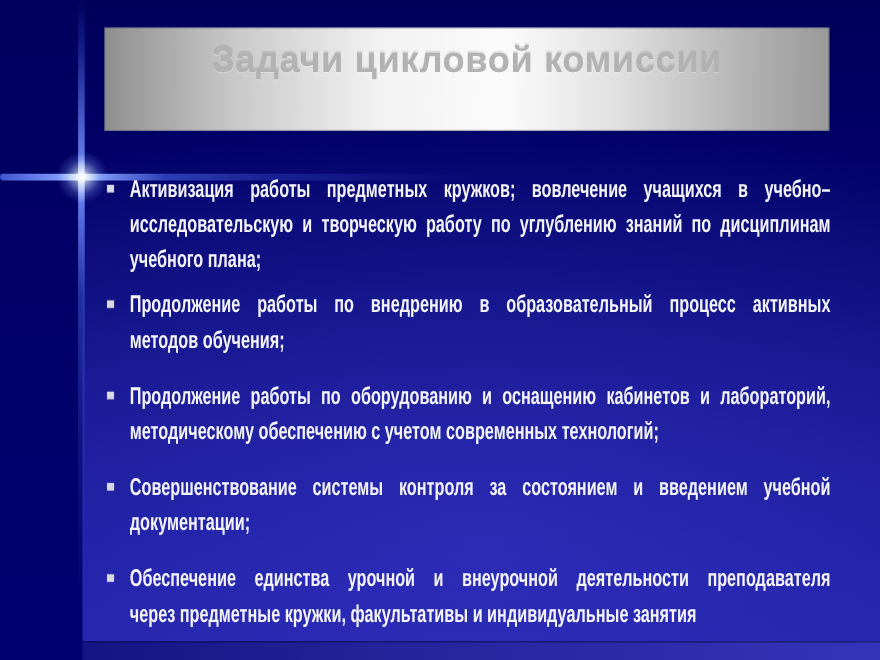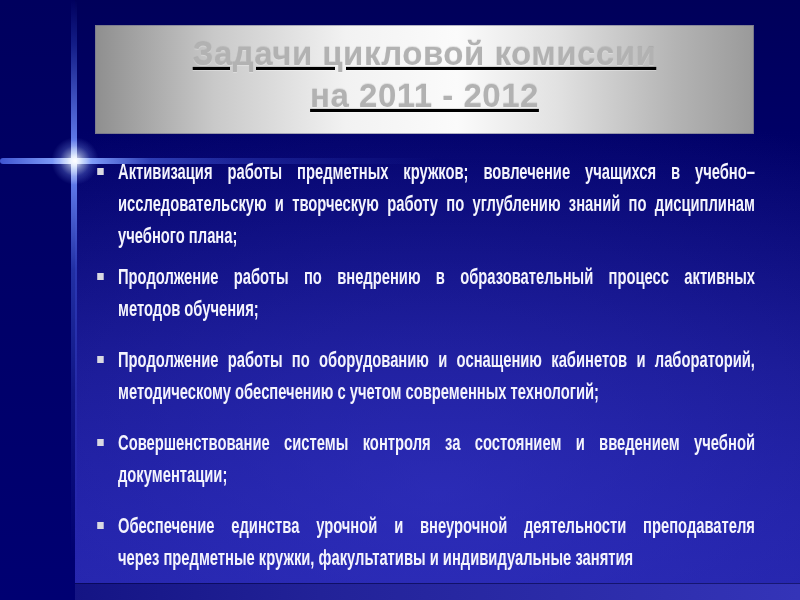--- a/index.html
+++ b/index.html
@@ -40,26 +40,25 @@
   }
   .glint-core {
     position:absolute; left:75px; top:161px; width:48px; height:48px;
     transform: translate(-50%,-50%); border-radius:50%;
     background: radial-gradient(circle,
       rgba(255,255,255,.95) 0%, rgba(205,225,255,.55) 24%,
       rgba(140,170,255,.25) 45%, rgba(120,150,255,0) 70%);
   }
   
   .title-band {
-    position:absolute; left:95px; top:25px; width:659px; height:109px; box-sizing:border-box;
+    position:absolute; left:95px; top:25px; width:659px; height:94px; box-sizing:border-box;
     background: linear-gradient(90deg,
       #8f8f8f 0%, #c9c9c9 18%, #f2f2f2 38%, #fbfbfb 55%,
       #e2e2e2 70%, #b4b4b4 88%, #9a9a9a 100%);
     border:1px solid rgba(90,90,130,.45);
-    text-decoration:underline;
   }
   .title-text {
     width:100%; padding-top:7px; text-align:center;
     color:#b2b2b2; font-weight:bold; font-size:33px; line-height:42px; letter-spacing:.5px;
     text-shadow: 0 1px 1px rgba(255,255,255,.30), 0 -1px 1px rgba(0,0,0,.10);
   }
   
   .content {
     position:absolute; left:118px; top:156px; width:950px;
     transform: scaleX(0.6705); transform-origin:0 0;
@@ -82,21 +81,20 @@
   <div class="bottom-strip"></div>
   <div class="left-col"></div>
 
   <div class="ray-h"></div>
   <div class="ray-v"></div>
   <div class="glint-core"></div>
 
   <div class="title-band">
     <div class="title-text">
       <div>Задачи цикловой комиссии</div>
-      <div>на 2011 - 2012</div>
     </div>
   </div>
 
   <div class="content">
 
     <div class="bullet">
       <span class="marker"></span>
       <div class="bline">Активизация работы предметных кружков; вовлечение учащихся в учебно–</div>
       <div class="bline">исследовательскую и творческую работу по углублению знаний по дисциплинам</div>
       <div class="bline">учебного плана;</div>

